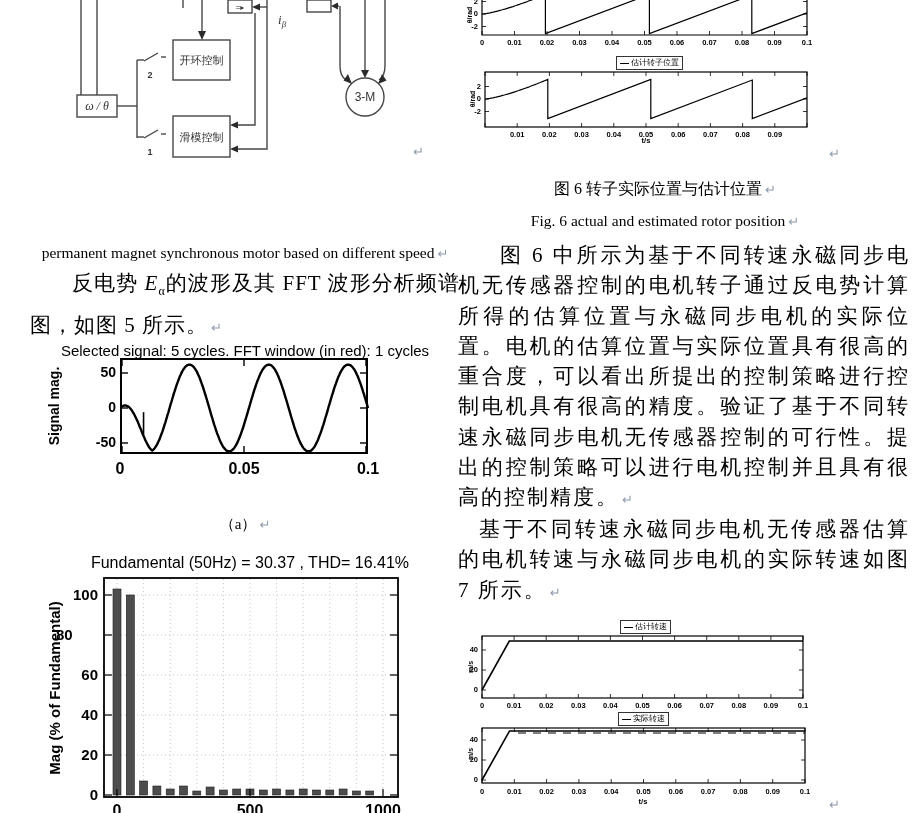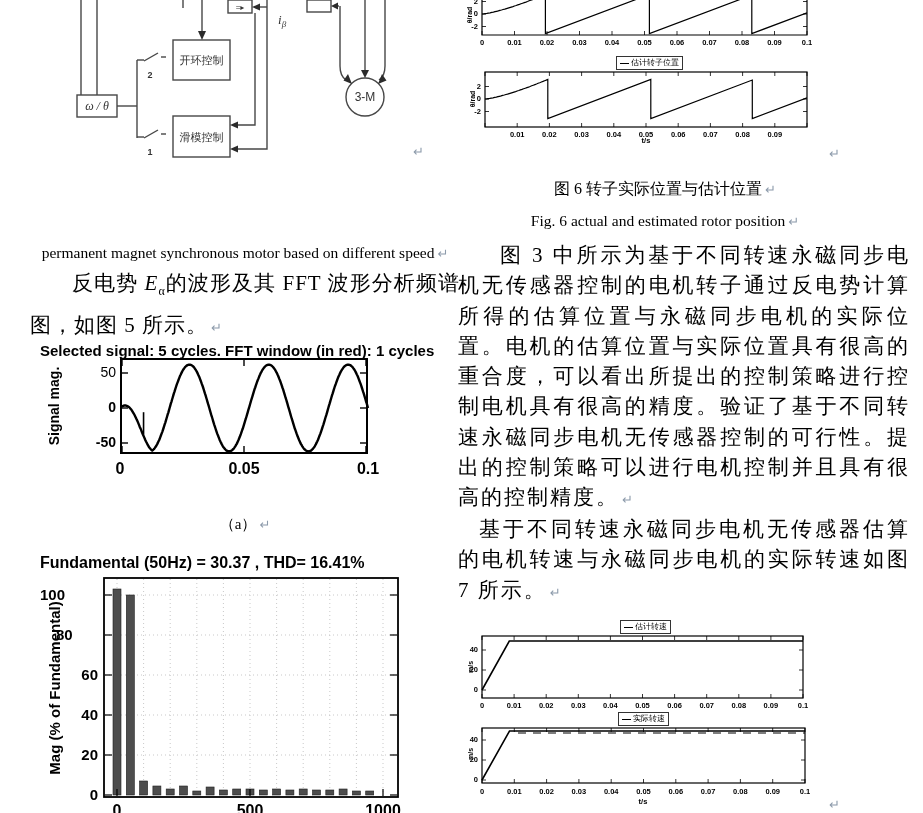--- a/index.html
+++ b/index.html
@@ -7,21 +7,21 @@
   .abs{position:absolute;}
   .cap-zh{font-family:"Liberation Serif","DejaVu Serif",serif;font-size:16px;text-align:center;}
   .cap-en{font-family:"Liberation Serif","DejaVu Serif",serif;font-size:15.5px;text-align:center;}
   .body-zh{font-family:"Liberation Serif","DejaVu Serif",serif;font-size:21px;text-align:justify;}
   .left-para{line-height:34px;letter-spacing:1px;text-indent:2em;}
   .right-para{line-height:30.3px;letter-spacing:2px;text-indent:2em;}
   .right-para.p2{text-indent:1em;}
   .var-it{font-family:"Liberation Serif","DejaVu Serif",serif;font-style:italic;}
   sub{font-size:12px;}
   .squig{text-decoration:underline;text-decoration-style:wavy;text-decoration-color:#e03131;text-decoration-thickness:1px;text-underline-offset:4px;}
-  .chart-title{position:absolute;left:0;top:4px;width:100%;text-align:left;font-weight:bold;font-size:15px;font-family:"Liberation Sans",sans-serif;}
+  .chart-title{position:absolute;left:0;top:4px;width:100%;text-align:center;font-weight:normal;font-size:15px;font-family:"Liberation Sans",sans-serif;}
   #fig5b .chart-title{font-size:16px;top:2px;}
   .rot{position:absolute;transform:translate(-50%,-50%) rotate(-90deg);white-space:nowrap;font-family:"Liberation Sans",sans-serif;font-weight:bold;}
   .legend-box{position:absolute;border:1px solid #333;background:#fff;font-size:8px;line-height:10px;padding:1px 3px;white-space:nowrap;font-family:"Liberation Sans",sans-serif;display:flex;align-items:center;}
   .legend-line{display:inline-block;width:9px;height:0;border-top:1.5px solid #000;margin-right:2px;}
   .axlab{position:absolute;text-align:center;font-weight:bold;font-size:7.5px;font-family:"Liberation Sans",sans-serif;}
   .pmk{color:#8d9bab;font-size:13px;font-family:"Liberation Sans",sans-serif;margin-left:3px;letter-spacing:0;}
   .sub-label{font-family:"Liberation Serif","DejaVu Serif",serif;font-size:15px;text-align:center;}
   .tick{position:absolute;font-family:"Liberation Sans",sans-serif;color:#000;}
 </style>
 </head>
@@ -102,21 +102,21 @@
         <line x1="246" y1="2" x2="246" y2="8" stroke="#000" stroke-width="1.4"></line>
         <line x1="2" y1="15" x2="8" y2="15" stroke="#000" stroke-width="1.4"></line>
         <line x1="246" y1="15" x2="240" y2="15" stroke="#000" stroke-width="1.4"></line>
         <line x1="2" y1="50" x2="8" y2="50" stroke="#000" stroke-width="1.4"></line>
         <line x1="246" y1="50" x2="240" y2="50" stroke="#000" stroke-width="1.4"></line>
         <line x1="2" y1="85" x2="8" y2="85" stroke="#000" stroke-width="1.4"></line>
         <line x1="246" y1="85" x2="240" y2="85" stroke="#000" stroke-width="1.4"></line>
         <path d="M0.0,50.0L0.6,49.4L1.2,48.9L1.9,48.5L2.5,48.1L3.1,47.9L3.7,47.6L4.3,47.5L5.0,47.4L5.6,47.5L6.2,47.6L6.8,47.8L7.4,48.0L8.1,48.4L8.7,48.9L9.3,49.4L9.9,50.0L10.5,50.7L11.2,51.5L11.8,52.3L12.4,53.3L13.0,54.3L13.6,55.3L14.3,56.5L14.9,57.7L15.5,58.9L16.1,60.2L16.7,61.6L17.4,63.0L18.0,64.4L18.6,65.9L19.2,67.4L19.8,68.9L20.5,70.4L21.1,71.9L21.7,73.5L22.3,75.0L22.9,76.5L23.6,78.0L24.2,79.4L24.8,80.8L25.4,82.2L26.0,83.5L26.7,84.8L27.3,86.0L27.9,87.2L28.5,88.2L29.1,89.2L29.8,90.1L30.4,90.8L31.0,91.5L31.6,92.1L32.2,92.6L32.9,92.1L33.5,91.5L34.1,90.9L34.7,90.1L35.3,89.2L36.0,88.3L36.6,87.2L37.2,86.1L37.8,84.9L38.4,83.5L39.1,82.2L39.7,80.7L40.3,79.1L40.9,77.5L41.5,75.9L42.2,74.1L42.8,72.3L43.4,70.5L44.0,68.6L44.6,66.6L45.3,64.6L45.9,62.6L46.5,60.5L47.1,58.5L47.7,56.4L48.4,54.3L49.0,52.1L49.6,50.0L50.2,47.9L50.8,45.7L51.5,43.6L52.1,41.5L52.7,39.5L53.3,37.4L53.9,35.4L54.6,33.4L55.2,31.4L55.8,29.5L56.4,27.7L57.0,25.9L57.7,24.1L58.3,22.5L58.9,20.9L59.5,19.3L60.1,17.8L60.8,16.5L61.4,15.1L62.0,13.9L62.6,12.8L63.2,11.7L63.9,10.8L64.5,9.9L65.1,9.1L65.7,8.5L66.3,7.9L67.0,7.4L67.6,7.1L68.2,6.8L68.8,6.7L69.4,6.6L70.1,6.7L70.7,6.8L71.3,7.1L71.9,7.4L72.5,7.9L73.2,8.5L73.8,9.1L74.4,9.9L75.0,10.8L75.6,11.7L76.3,12.8L76.9,13.9L77.5,15.1L78.1,16.5L78.7,17.8L79.4,19.3L80.0,20.9L80.6,22.5L81.2,24.1L81.8,25.9L82.5,27.7L83.1,29.5L83.7,31.4L84.3,33.4L84.9,35.4L85.6,37.4L86.2,39.5L86.8,41.5L87.4,43.6L88.0,45.7L88.7,47.9L89.3,50.0L89.9,52.1L90.5,54.3L91.1,56.4L91.8,58.5L92.4,60.5L93.0,62.6L93.6,64.6L94.2,66.6L94.9,68.6L95.5,70.5L96.1,72.3L96.7,74.1L97.3,75.9L98.0,77.5L98.6,79.1L99.2,80.7L99.8,82.2L100.4,83.5L101.1,84.9L101.7,86.1L102.3,87.2L102.9,88.3L103.5,89.2L104.2,90.1L104.8,90.9L105.4,91.5L106.0,92.1L106.6,92.6L107.3,92.9L107.9,93.2L108.5,93.3L109.1,93.4L109.7,93.3L110.4,93.2L111.0,92.9L111.6,92.6L112.2,92.1L112.8,91.5L113.5,90.9L114.1,90.1L114.7,89.2L115.3,88.3L115.9,87.2L116.6,86.1L117.2,84.9L117.8,83.5L118.4,82.2L119.0,80.7L119.7,79.1L120.3,77.5L120.9,75.9L121.5,74.1L122.1,72.3L122.8,70.5L123.4,68.6L124.0,66.6L124.6,64.6L125.2,62.6L125.9,60.5L126.5,58.5L127.1,56.4L127.7,54.3L128.3,52.1L129.0,50.0L129.6,47.9L130.2,45.7L130.8,43.6L131.4,41.5L132.1,39.5L132.7,37.4L133.3,35.4L133.9,33.4L134.5,31.4L135.2,29.5L135.8,27.7L136.4,25.9L137.0,24.1L137.6,22.5L138.3,20.9L138.9,19.3L139.5,17.8L140.1,16.5L140.7,15.1L141.4,13.9L142.0,12.8L142.6,11.7L143.2,10.8L143.8,9.9L144.5,9.1L145.1,8.5L145.7,7.9L146.3,7.4L146.9,7.1L147.6,6.8L148.2,6.7L148.8,6.6L149.4,6.7L150.0,6.8L150.7,7.1L151.3,7.4L151.9,7.9L152.5,8.5L153.1,9.1L153.8,9.9L154.4,10.8L155.0,11.7L155.6,12.8L156.2,13.9L156.9,15.1L157.5,16.5L158.1,17.8L158.7,19.3L159.3,20.9L160.0,22.5L160.6,24.1L161.2,25.9L161.8,27.7L162.4,29.5L163.1,31.4L163.7,33.4L164.3,35.4L164.9,37.4L165.5,39.5L166.2,41.5L166.8,43.6L167.4,45.7L168.0,47.9L168.6,50.0L169.3,52.1L169.9,54.3L170.5,56.4L171.1,58.5L171.7,60.5L172.4,62.6L173.0,64.6L173.6,66.6L174.2,68.6L174.8,70.5L175.5,72.3L176.1,74.1L176.7,75.9L177.3,77.5L177.9,79.1L178.6,80.7L179.2,82.2L179.8,83.5L180.4,84.9L181.0,86.1L181.7,87.2L182.3,88.3L182.9,89.2L183.5,90.1L184.1,90.9L184.8,91.5L185.4,92.1L186.0,92.6L186.6,92.9L187.2,93.2L187.9,93.3L188.5,93.4L189.1,93.3L189.7,93.2L190.3,92.9L191.0,92.6L191.6,92.1L192.2,91.5L192.8,90.9L193.4,90.1L194.1,89.2L194.7,88.3L195.3,87.2L195.9,86.1L196.5,84.9L197.2,83.5L197.8,82.2L198.4,80.7L199.0,79.1L199.6,77.5L200.3,75.9L200.9,74.1L201.5,72.3L202.1,70.5L202.7,68.6L203.4,66.6L204.0,64.6L204.6,62.6L205.2,60.5L205.8,58.5L206.5,56.4L207.1,54.3L207.7,52.1L208.3,50.0L208.9,47.9L209.6,45.7L210.2,43.6L210.8,41.5L211.4,39.5L212.0,37.4L212.7,35.4L213.3,33.4L213.9,31.4L214.5,29.5L215.1,27.7L215.8,25.9L216.4,24.1L217.0,22.5L217.6,20.9L218.2,19.3L218.9,17.8L219.5,16.5L220.1,15.1L220.7,13.9L221.3,12.8L222.0,11.7L222.6,10.8L223.2,9.9L223.8,9.1L224.4,8.5L225.1,7.9L225.7,7.4L226.3,7.1L226.9,6.8L227.5,6.7L228.2,6.6L228.8,6.7L229.4,6.8L230.0,7.1L230.6,7.4L231.3,7.9L231.9,8.5L232.5,9.1L233.1,9.9L233.7,10.8L234.4,11.7L235.0,12.8L235.6,13.9L236.2,15.1L236.8,16.5L237.5,17.8L238.1,19.3L238.7,20.9L239.3,22.5L239.9,24.1L240.6,25.9L241.2,27.7L241.8,29.5L242.4,31.4L243.0,33.4L243.7,35.4L244.3,37.4L244.9,39.5L245.5,41.5L246.1,43.6L246.8,45.7L247.4,47.9L248.0,50.0" fill="none" stroke="#000" stroke-width="2.4"></path>
         <line x1="23.559999999999995" y1="54.2" x2="23.559999999999995" y2="76.6" stroke="#000" stroke-width="1.6"></line>
       </svg>
-  <span class="tick" style="left: 42px; top: 26px; width: 34px; text-align: right; font-weight: normal; font-size: 14px;">50</span>
+  <span class="tick" style="left: 42px; top: 26px; width: 34px; text-align: right; font-weight: bold; font-size: 14px;">50</span>
       <span class="tick" style="left: 42px; top: 61px; width: 34px; text-align: right; font-weight: bold; font-size: 14px;">0</span>
       <span class="tick" style="left: 42px; top: 96px; width: 34px; text-align: right; font-weight: bold; font-size: 14px;">-50</span>
       <span class="tick" style="left: 55px; top: 122px; width: 50px; text-align: center; font-weight: bold; font-size: 16px;">0</span>
       <span class="tick" style="left: 179px; top: 122px; width: 50px; text-align: center; font-weight: bold; font-size: 16px;">0.05</span>
       <span class="tick" style="left: 303px; top: 122px; width: 50px; text-align: center; font-weight: bold; font-size: 16px;">0.1</span>
     </div>
   <div class="abs sub-label" style="left:30px;top:515px;width:430px"><span>（a）</span><span class="pmk">↵</span></div>
 
   <div class="abs" id="fig5b" style="left:40px;top:552px;width:420px;height:261px">
     <div class="chart-title">Fundamental (50Hz) = 30.37 , THD= 16.41%</div>
@@ -168,21 +168,21 @@
         <line x1="294" y1="58" x2="287" y2="58" stroke="#000" stroke-width="1.2"></line>
         <line x1="2" y1="98" x2="9" y2="98" stroke="#000" stroke-width="1.2"></line>
         <line x1="294" y1="98" x2="287" y2="98" stroke="#000" stroke-width="1.2"></line>
         <line x1="2" y1="138" x2="9" y2="138" stroke="#000" stroke-width="1.2"></line>
         <line x1="294" y1="138" x2="287" y2="138" stroke="#000" stroke-width="1.2"></line>
         <line x1="2" y1="178" x2="9" y2="178" stroke="#000" stroke-width="1.2"></line>
         <line x1="294" y1="178" x2="287" y2="178" stroke="#000" stroke-width="1.2"></line>
         <line x1="2" y1="218" x2="9" y2="218" stroke="#000" stroke-width="1.2"></line>
         <line x1="294" y1="218" x2="287" y2="218" stroke="#000" stroke-width="1.2"></line>
       </svg>
-  <span class="tick" style="left: 0; top: 34px; width: 42px; text-align: left; font-weight: bold; font-size: 15px;">100</span>
+  <span class="tick" style="left: 16px; top: 34px; width: 42px; text-align: right; font-weight: bold; font-size: 15px;">100</span>
       <span class="tick" style="left: 16px; top: 74px; width: 42px; text-align: left; font-weight: bold; font-size: 15px;">80</span>
       <span class="tick" style="left: 16px; top: 114px; width: 42px; text-align: right; font-weight: bold; font-size: 15px;">60</span>
       <span class="tick" style="left: 16px; top: 154px; width: 42px; text-align: right; font-weight: bold; font-size: 15px;">40</span>
       <span class="tick" style="left: 16px; top: 194px; width: 42px; text-align: right; font-weight: bold; font-size: 15px;">20</span>
       <span class="tick" style="left: 16px; top: 234px; width: 42px; text-align: right; font-weight: bold; font-size: 15px;">0</span>
       <span class="tick" style="left: 47px; top: 250px; width: 60px; text-align: center; font-weight: bold; font-size: 16px;">0</span>
       <span class="tick" style="left: 180px; top: 250px; width: 60px; text-align: center; font-weight: bold; font-size: 16px;">500</span>
       <span class="tick" style="left: 313px; top: 250px; width: 60px; text-align: center; font-weight: bold; font-size: 16px;">1000</span>
     </div>
 
@@ -252,21 +252,21 @@
         <span class="legend-line"></span>
         <span>估计转子位置</span>
       </div>
     <div class="axlab" style="left:166px;top:136px;width:40px">t/s</div>
   <span class="tick" style="left: 6px; top: -3.5px; width: 12px; text-align: right; font-weight: bold; font-size: 7.5px;">2</span><span class="tick" style="left: 6px; top: 9px; width: 12px; text-align: right; font-weight: bold; font-size: 7.5px;">0</span><span class="tick" style="left: 6px; top: 21.5px; width: 12px; text-align: right; font-weight: bold; font-size: 7.5px;">-2</span><span class="tick" style="left: 9px; top: 38px; width: 26px; text-align: center; font-weight: bold; font-size: 7.5px;">0</span><span class="tick" style="left: 41.5px; top: 38px; width: 26px; text-align: center; font-weight: bold; font-size: 7.5px;">0.01</span><span class="tick" style="left: 74px; top: 38px; width: 26px; text-align: center; font-weight: bold; font-size: 7.5px;">0.02</span><span class="tick" style="left: 106.5px; top: 38px; width: 26px; text-align: center; font-weight: bold; font-size: 7.5px;">0.03</span><span class="tick" style="left: 139px; top: 38px; width: 26px; text-align: center; font-weight: bold; font-size: 7.5px;">0.04</span><span class="tick" style="left: 171.5px; top: 38px; width: 26px; text-align: center; font-weight: bold; font-size: 7.5px;">0.05</span><span class="tick" style="left: 204px; top: 38px; width: 26px; text-align: center; font-weight: bold; font-size: 7.5px;">0.06</span><span class="tick" style="left: 236.5px; top: 38px; width: 26px; text-align: center; font-weight: bold; font-size: 7.5px;">0.07</span><span class="tick" style="left: 269px; top: 38px; width: 26px; text-align: center; font-weight: bold; font-size: 7.5px;">0.08</span><span class="tick" style="left: 301.5px; top: 38px; width: 26px; text-align: center; font-weight: bold; font-size: 7.5px;">0.09</span><span class="tick" style="left: 334px; top: 38px; width: 26px; text-align: center; font-weight: bold; font-size: 7.5px;">0.1</span><span class="tick" style="left: 9px; top: 81.5px; width: 12px; text-align: right; font-weight: bold; font-size: 7.5px;">2</span><span class="tick" style="left: 9px; top: 94px; width: 12px; text-align: right; font-weight: bold; font-size: 7.5px;">0</span><span class="tick" style="left: 9px; top: 106.5px; width: 12px; text-align: right; font-weight: bold; font-size: 7.5px;">-2</span><span class="tick" style="left: 44.2px; top: 130px; width: 26px; text-align: center; font-weight: bold; font-size: 7.5px;">0.01</span><span class="tick" style="left: 76.4px; top: 130px; width: 26px; text-align: center; font-weight: bold; font-size: 7.5px;">0.02</span><span class="tick" style="left: 108.6px; top: 130px; width: 26px; text-align: center; font-weight: bold; font-size: 7.5px;">0.03</span><span class="tick" style="left: 140.8px; top: 130px; width: 26px; text-align: center; font-weight: bold; font-size: 7.5px;">0.04</span><span class="tick" style="left: 173px; top: 130px; width: 26px; text-align: center; font-weight: bold; font-size: 7.5px;">0.05</span><span class="tick" style="left: 205.2px; top: 130px; width: 26px; text-align: center; font-weight: bold; font-size: 7.5px;">0.06</span><span class="tick" style="left: 237.4px; top: 130px; width: 26px; text-align: center; font-weight: bold; font-size: 7.5px;">0.07</span><span class="tick" style="left: 269.6px; top: 130px; width: 26px; text-align: center; font-weight: bold; font-size: 7.5px;">0.08</span><span class="tick" style="left: 301.8px; top: 130px; width: 26px; text-align: center; font-weight: bold; font-size: 7.5px;">0.09</span></div>
   <span class="pmk abs" style="left:826px;top:146px">↵</span>
 
   <div class="abs cap-zh" style="left:460px;top:179px;width:410px"><span>图 6 转子实际位置与估计位置</span><span class="pmk">↵</span></div>
   <div class="abs cap-en" style="left:460px;top:212px;width:410px"><span>Fig. 6 actual and estimated rotor position</span><span class="pmk">↵</span></div>
 
-  <div class="abs body-zh right-para" style="left:458px;top:240px;width:452px"><span>图 3 中所示为基于不同转速永磁同步电机无传感器控制的电机转子通过反电势计算所得的估算位置与永磁同步电机的实际位置。电机的估算位置与实际位置具有很高的重合度，可以看出所提出的控制策略进行控制电机具有很高的精度。验证了基于不同转速永磁同步电机无传感器控制的可行性。提出的控制策略可以进行电机控制并且具有很高的控制精度。</span><span class="pmk">↵</span></div>
+  <div class="abs body-zh right-para" style="left:458px;top:240px;width:452px"><span>图 6 中所示为基于不同转速永磁同步电机无传感器控制的电机转子通过反电势计算所得的估算位置与永磁同步电机的实际位置。电机的估算位置与实际位置具有很高的重合度，可以看出所提出的控制策略进行控制电机具有很高的精度。验证了基于不同转速永磁同步电机无传感器控制的可行性。提出的控制策略可以进行电机控制并且具有很高的控制精度。</span><span class="pmk">↵</span></div>
   <div class="abs body-zh right-para p2" style="left:458px;top:514px;width:452px"><span>基于不同转速永磁同步电机无传感器估算的电机转速与永磁同步电机的实际转速如图 7 所示。</span><span class="pmk">↵</span></div>
 
   <div class="abs" id="fig7" style="left:460px;top:615px;width:400px;height:198px">
     <svg id="fig7-svg" width="400" height="198">
         <rect x="22" y="21" width="321" height="62" fill="none" stroke="#000" stroke-width="1.2"></rect>
         <line x1="22" y1="83" x2="22" y2="79" stroke="#000" stroke-width="0.8"></line>
         <line x1="22" y1="21" x2="22" y2="25" stroke="#000" stroke-width="0.8"></line>
         <line x1="54.1" y1="83" x2="54.1" y2="79" stroke="#000" stroke-width="0.8"></line>
         <line x1="54.1" y1="21" x2="54.1" y2="25" stroke="#000" stroke-width="0.8"></line>
         <line x1="86.2" y1="83" x2="86.2" y2="79" stroke="#000" stroke-width="0.8"></line>

